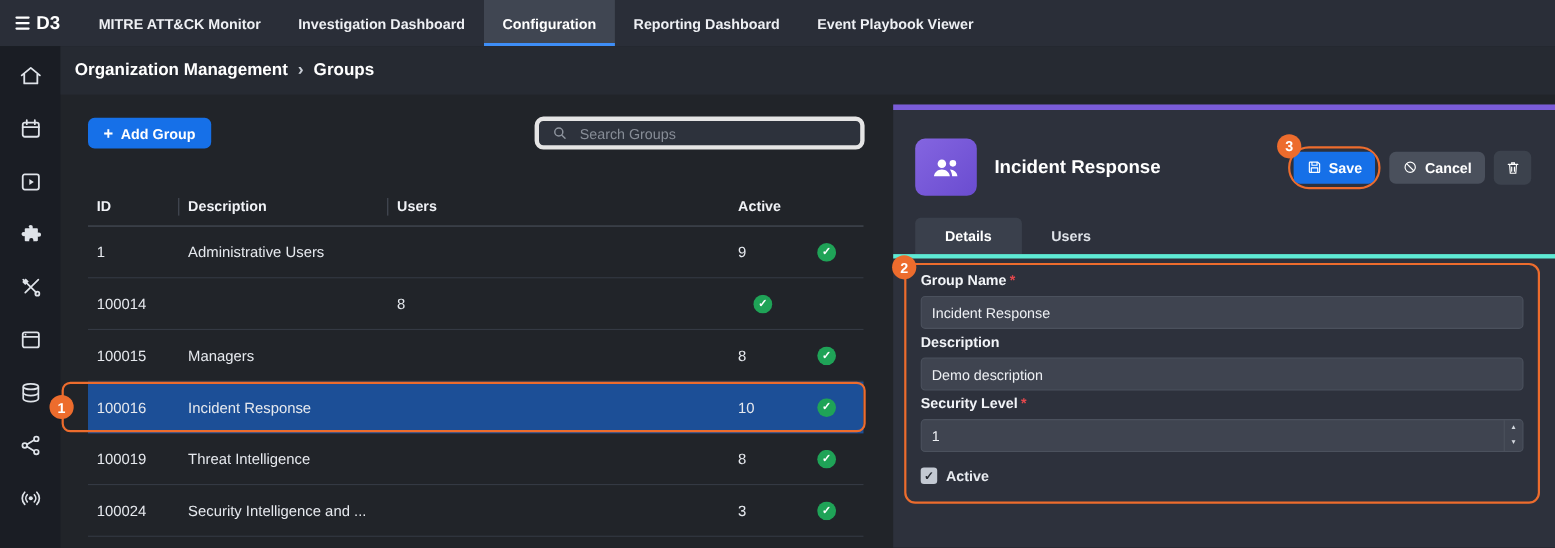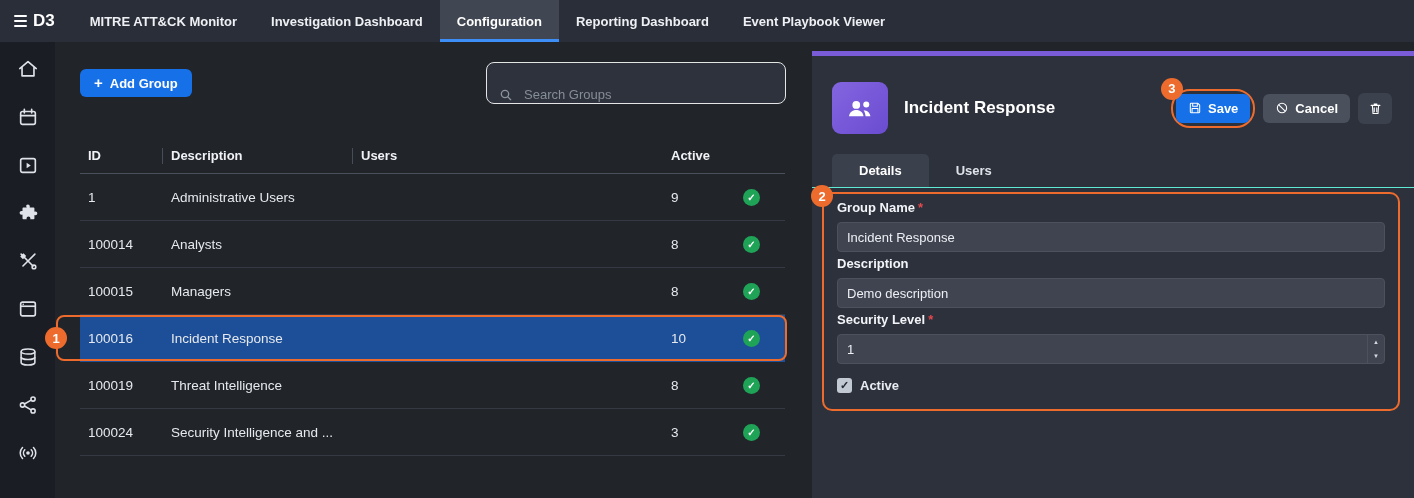--- a/index.html
+++ b/index.html
@@ -28,21 +28,21 @@
   .breadcrumb { height:44px; flex:none; background:#262a32; display:flex; align-items:center; gap:9px; padding-left:13px; font-size:15.5px; font-weight:700; color:#fff; }
   .crumb-sep { color:#c9ced6; font-size:16px; }
 
   .main { flex:1; display:flex; min-height:0; }
 
   
   .left-panel { flex:1; min-width:0; padding:20px 26px 0 25px; }
   .toolbar { display:flex; justify-content:space-between; align-items:center; }
   .btn-add { display:flex; align-items:center; gap:7px; background:#1670e8; color:#fff; border:none; border-radius:6px; padding:0 14px; height:28px; font-size:13px; font-weight:600; font-family:inherit; cursor:pointer; }
   .plus-icon::before { content:"+"; font-size:15px; font-weight:700; line-height:1; }
-  .search-box { width:300px; height:42px; background:#2d323c; border:1px solid #e5e5e5; border-radius:8px; display:flex; align-items:flex-end; gap:8px; padding:0 11px; }
+  .search-box { width:300px; height:30px; background:#2d323c; border:4px solid #e5e5e5; border-radius:8px; display:flex; align-items:center; gap:8px; padding:0 11px; }
   .search-box svg { width:16px; height:16px; flex:none; }
   .search-box input { flex:1; min-width:0; background:transparent; border:none; outline:none; color:#cfd3da; font-size:13px; font-family:inherit; }
   .search-box input::placeholder { color:#878d97; }
 
   .table { margin-top:34px; width:705px; }
   .thead, .trow { display:grid; grid-template-columns:83px 190px 310px 58px 64px; align-items:center; }
   .thead { height:36px; border-bottom:1px solid #4a505b; font-size:13px; font-weight:700; color:#f0f2f6; }
   .th { padding-left:8px; height:16px; display:flex; align-items:center; }
   .th.sep { border-right:1px solid #474d58; }
   .trow { height:47px; border-bottom:1px solid #343943; font-size:13.5px; color:#e6e9ee; cursor:pointer; position:relative; }
@@ -60,21 +60,21 @@
   .panel-title { flex:1; margin:0; font-size:17px; font-weight:700; color:#fff; }
   .header-actions { display:flex; align-items:center; gap:8px; }
   .save-wrap { position:relative; border:2.5px solid #ed6c2d; border-radius:19px; padding:3px; }
   .btn { display:flex; align-items:center; gap:6px; border:none; border-radius:6px; height:29px; padding:0 12px; font-size:13px; font-weight:600; font-family:inherit; color:#ffffff; cursor:pointer; }
   .btn svg { width:14px; height:14px; }
   .btn-save { background:#1670e8; }
   .btn-cancel { background:#4a505c; }
   .btn-trash { background:#3c424d; width:34px; height:31px; padding:0; justify-content:center; }
   .btn-trash svg { width:15px; height:15px; }
 
-  .tabs { display:flex; margin-top:20px; padding-left:20px; border-bottom:1px solid #5eead4; }
+  .tabs { display:flex; margin-top:20px; padding-left:20px; border-bottom:4px solid #5eead4; }
   .tab { padding:9px 27px; font-size:13px; font-weight:600; color:#dfe3e9; cursor:pointer; }
   .tab.active { background:#3a404c; border-radius:5px 5px 0 0; color:#fff; }
 
   .form { position:relative; margin:4px 14px 0 10px; border:2.5px solid #ed6c2d; border-radius:10px; padding:2px 13px 16px; }
   .field-label { display:flex; gap:3px; font-size:13px; font-weight:700; color:#f2f4f8; margin:4px 0 7px; }
   .req { color:#e5484d; }
   .text-input { width:100%; height:30px; background:#3f4450; border:1px solid #4b515d; border-radius:4px; color:#edeff3; font-size:13px; font-family:inherit; padding:0 9px; outline:none; }
   .num-wrap { position:relative; }
   .spinner { position:absolute; right:1px; top:1px; bottom:1px; width:17px; display:flex; flex-direction:column; border-left:1px solid #4b515d; }
   .spin-btn { flex:1; display:flex; align-items:center; justify-content:center; color:#d4d8df; cursor:pointer; }
@@ -167,20 +167,25 @@
     <span class="side-icon">
       <svg viewBox="0 0 24 24" fill="none" stroke="currentColor" stroke-width="1.7" stroke-linecap="round">
           <circle cx="12" cy="12" r="2" fill="currentColor" stroke="none"></circle>
           <path d="M8.5 15.5a5 5 0 0 1 0-7M15.5 8.5a5 5 0 0 1 0 7M6 18a8.5 8.5 0 0 1 0-12M18 6a8.5 8.5 0 0 1 0 12"></path>
         </svg>
     </span>
   </div>
 
   <div class="content">
 
+    <div class="breadcrumb">
+      <span>Organization Management</span>
+      <span class="crumb-sep">›</span>
+      <span>Groups</span>
+    </div>
 
     <div class="main">
 
       <div class="left-panel">
         <div class="toolbar">
           <button class="btn-add">
             <span class="plus-icon"></span>
             <span>Add Group</span>
           </button>
           <div class="search-box">
@@ -205,21 +210,20 @@
             <div class="td">Administrative Users</div>
             <div class="td"></div>
             <div class="td">9</div>
             <div class="td">
                 <span class="check"></span>
               </div>
           </div>
 
           <div class="trow">
             <div class="td">100014</div>
-            <div class="td">Analysts</div>
             <div class="td"></div>
             <div class="td">8</div>
             <div class="td">
                 <span class="check"></span>
               </div>
           </div>
 
           <div class="trow">
             <div class="td">100015</div>
             <div class="td">Managers</div>

